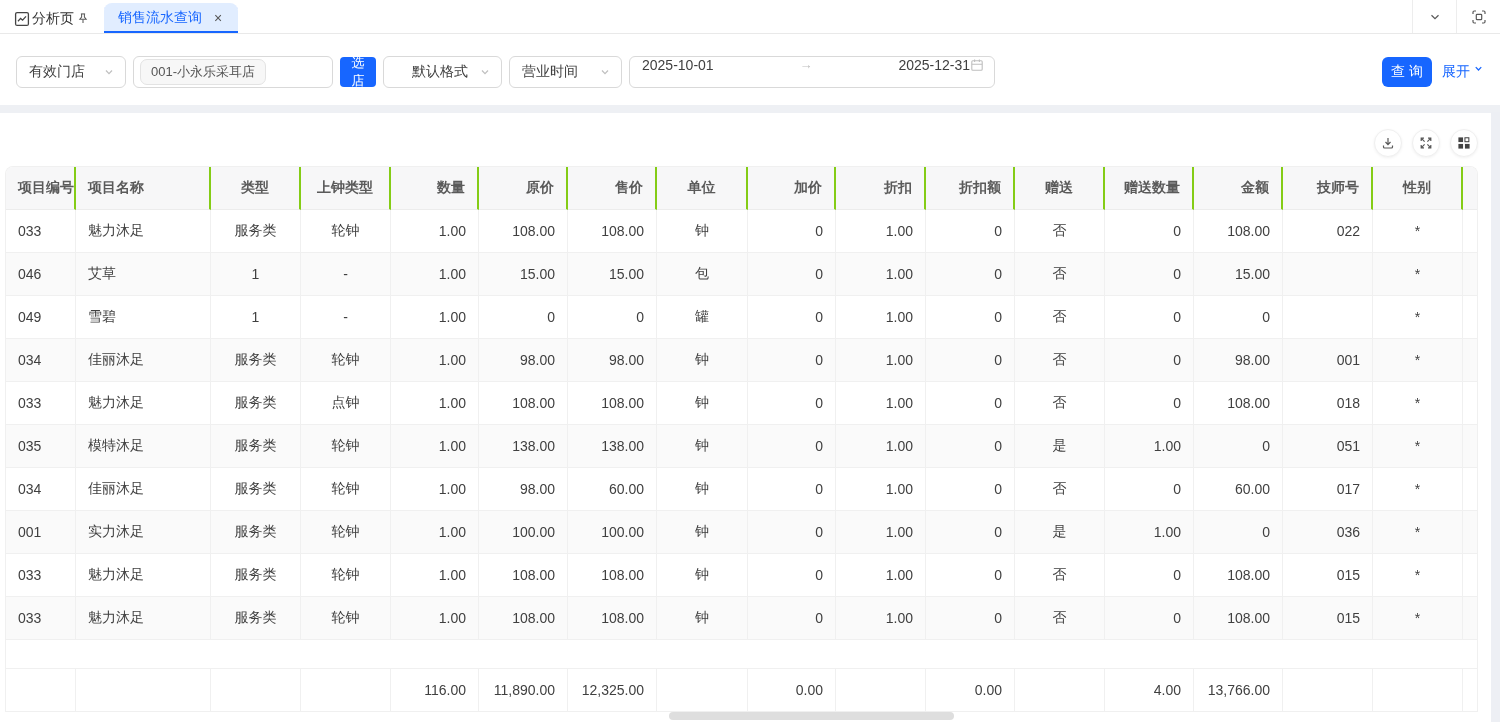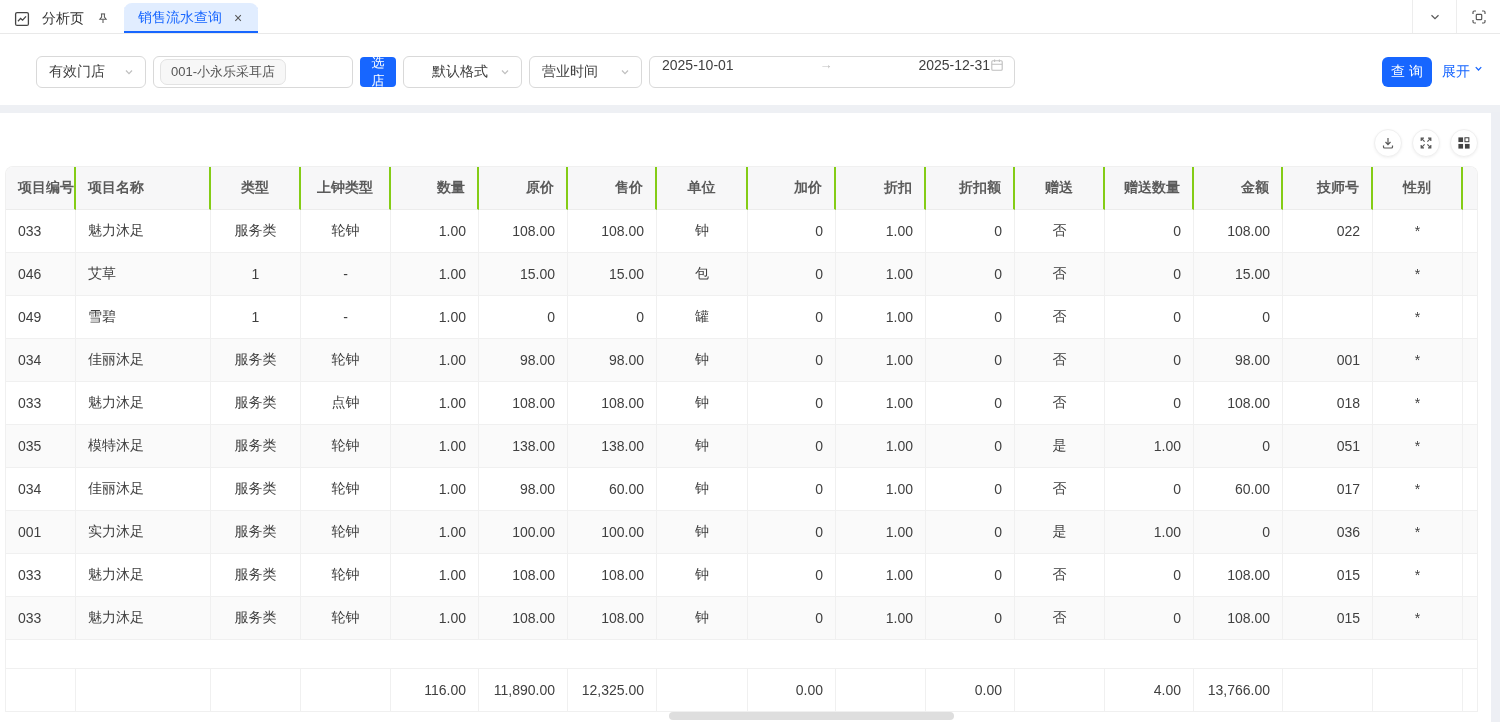--- a/index.html
+++ b/index.html
@@ -18,38 +18,38 @@
     width:1500px;height:722px;overflow:hidden;background:#fff;
     font-family:"Liberation Sans","DejaVu Sans",sans-serif;
     font-size:14px;color:var(--text);position:relative;
   }
   
   .topbar{
     height:34px;display:flex;align-items:stretch;justify-content:space-between;
     border-bottom:1px solid #e9e9e9;background:#fff;
   }
   .topbar-left{display:flex;align-items:stretch;}
-  .nav-group{display:flex;align-items:center;gap:12px;padding:4px 14px 0 14px;}
+  .nav-group{display:flex;align-items:center;gap:2px;padding:4px 14px 0 14px;}
   .analysis-label{color:#333;cursor:pointer;}
   .tab{
     display:flex;align-items:center;gap:10px;
     margin-top:3px;padding:0 14px;cursor:pointer;
     background:var(--tab-bg);border-radius:8px 8px 0 0;
     color:var(--accent);box-shadow:inset 0 -2px 0 0 var(--accent);
   }
   .tab-close{color:#555;font-size:14px;line-height:1;padding:2px;}
   .topbar-right{display:flex;align-items:stretch;}
   .tb-btn{
     width:44px;display:flex;align-items:center;justify-content:center;
     border-left:1px solid #ededed;cursor:pointer;
   }
   
   .filter-bar{
     display:flex;align-items:center;gap:7px;
-    padding:22px 16px 17px 16px;background:#fff;margin-left:20px;
+    padding:22px 16px 17px 16px;background:#fff;
   }
   .control{
     height:32px;border:1px solid var(--ctl-border);border-radius:6px;
     display:flex;align-items:center;background:#fff;
   }
   .select{justify-content:space-between;padding:0 10px 0 12px;cursor:pointer;}
   .select .chev{margin-left:8px;display:flex;}
   .w-store-type{width:110px;}
   .w-format{width:119px;padding-left:28px;}
   .w-time{width:113px;}

